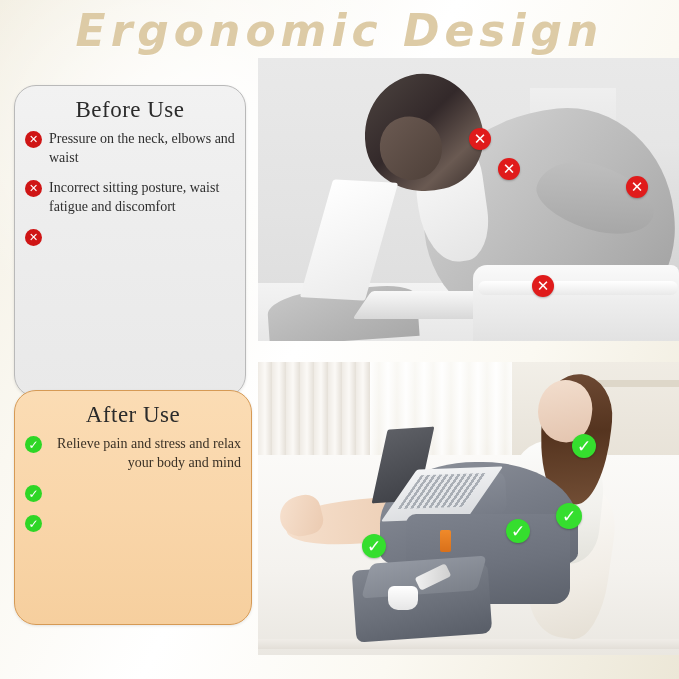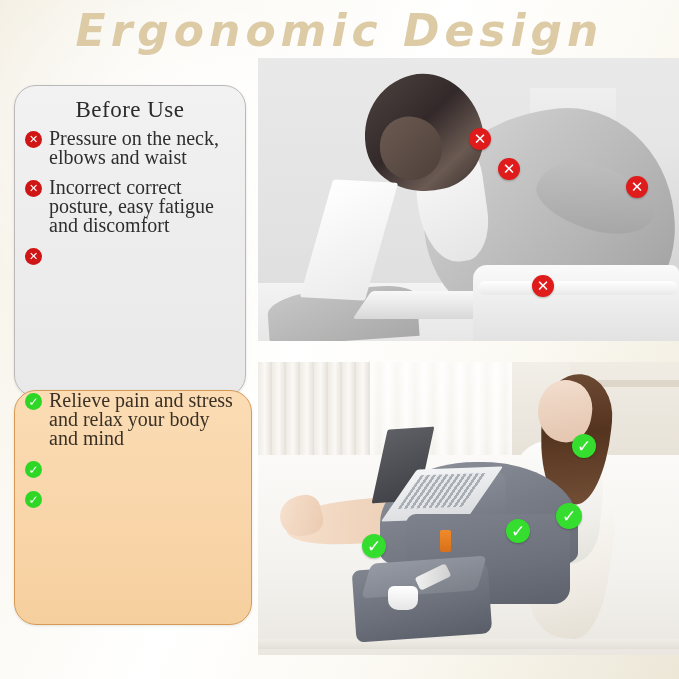--- a/index.html
+++ b/index.html
@@ -406,25 +406,25 @@
     font-family: "DejaVu Sans", sans-serif;
     font-weight: 700;
     font-size: 11px;
     line-height: 1;
   }
   .icon-x { background: #cf1515; }
   .icon-check { background: #2ed626; font-style: italic; font-size: 12px; }
 
   .bullet-text {
     font-family: "Liberation Serif", serif;
-    font-size: 20px;
+    font-size: 14px;
     line-height: 19px;
     color: #2e2e2e;
   }
-  #box-after .bullet-text { color: #3a3126; }
+  #box-after .bullet-text { color: #3a3126; text-align: right; }
 </style>
 </head>
 <body>
 
 <div id="page">
 
   <div id="title">Ergonomic Design</div>
 
   <div class="photo" id="photo-before">
     <div class="bw-wall"></div>
@@ -506,31 +506,32 @@
       <li class="bullet">
         <span class="bullet-icon icon-x">
           <span>✕</span>
         </span>
         <span class="bullet-text">Pressure on the neck, elbows and waist</span>
       </li>
       <li class="bullet">
         <span class="bullet-icon icon-x">
           <span>✕</span>
         </span>
-        <span class="bullet-text">Incorrect correct posture, easy fatigue and discomfort</span>
+        <span class="bullet-text">Incorrect sitting posture, waist fatigue and discomfort</span>
       </li>
       <li class="bullet">
         <span class="bullet-icon icon-x">
           <span>✕</span>
         </span>
       </li>
     </ul>
   </div>
 
   <div class="info-box" id="box-after">
+    <div class="box-title">After Use</div>
     <ul class="bullet-list">
       <li class="bullet">
         <span class="bullet-icon icon-check">
           <span>✓</span>
         </span>
         <span class="bullet-text">Relieve pain and stress and relax your body and mind</span>
       </li>
       <li class="bullet">
         <span class="bullet-icon icon-check">
           <span>✓</span>

